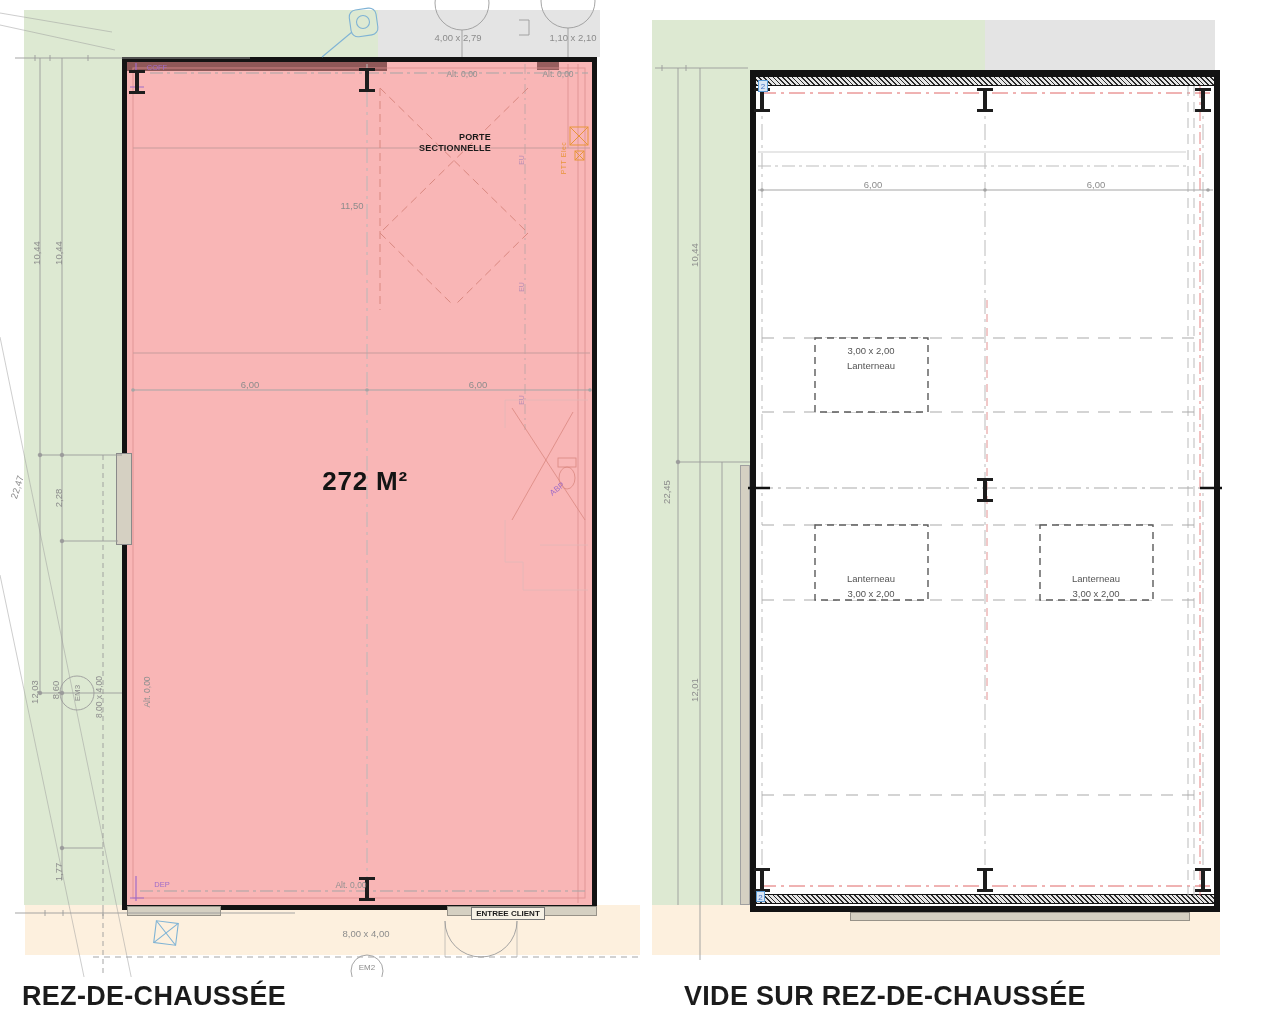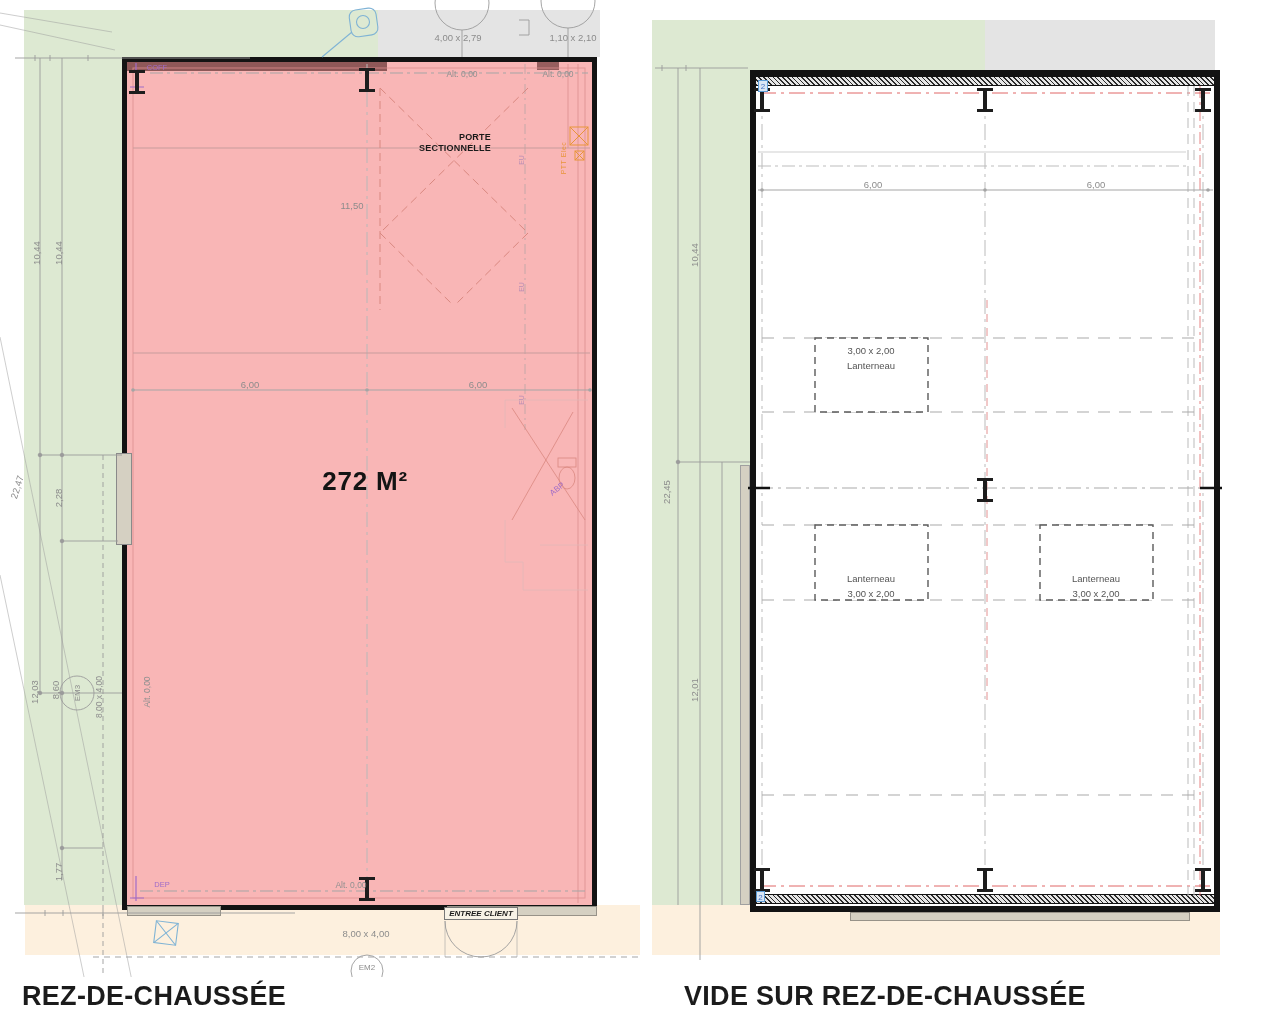--- a/index.html
+++ b/index.html
@@ -208,21 +208,21 @@
 
   <div class="txt ctr roomlbl" style="left:365px;top:481px;width:340px;">
     <span style="display:block;">272 M²</span>
   </div>
 
   <div class="txt rot38 purple" style="left:557px;top:489px;font-size:8px;">ABP</div>
   <div class="txt rot dim8" style="left:147px;top:692px;">Alt. 0,00</div>
   <div class="txt ctr dim8" style="left:351px;top:885px;">Alt. 0,00</div>
   <div class="txt ctr purple" style="left:162px;top:884px;">DEP</div>
 
-  <div class="txt entreebox" style="left:444px;top:907px;width:74px;height:13px;font-style:italic;">ENTREE CLIENT</div>
+  <div class="txt entreebox" style="left:471px;top:907px;width:74px;height:13px;">ENTREE CLIENT</div>
   <div class="txt ctr dim" style="left:366px;top:933px;">8,00 x 4,00</div>
   <div class="txt ctr dim" style="left:367px;top:967px;font-size:8px;">EM2</div>
   <div class="txt rot dim" style="left:77px;top:693px;font-size:8px;">EM3</div>
   <div class="txt rot dim8" style="left:99px;top:697px;">8,00 x 4,00</div>
 
   <div class="txt rot dim" style="left:36px;top:253px;">10,44</div>
   <div class="txt rot dim" style="left:58px;top:253px;">10,44</div>
   <div class="txt rot73 dim" style="left:17px;top:487px;">22,47</div>
   <div class="txt rot dim" style="left:58px;top:498px;">2,28</div>
   <div class="txt rot dim" style="left:34px;top:692px;">12,03</div>

